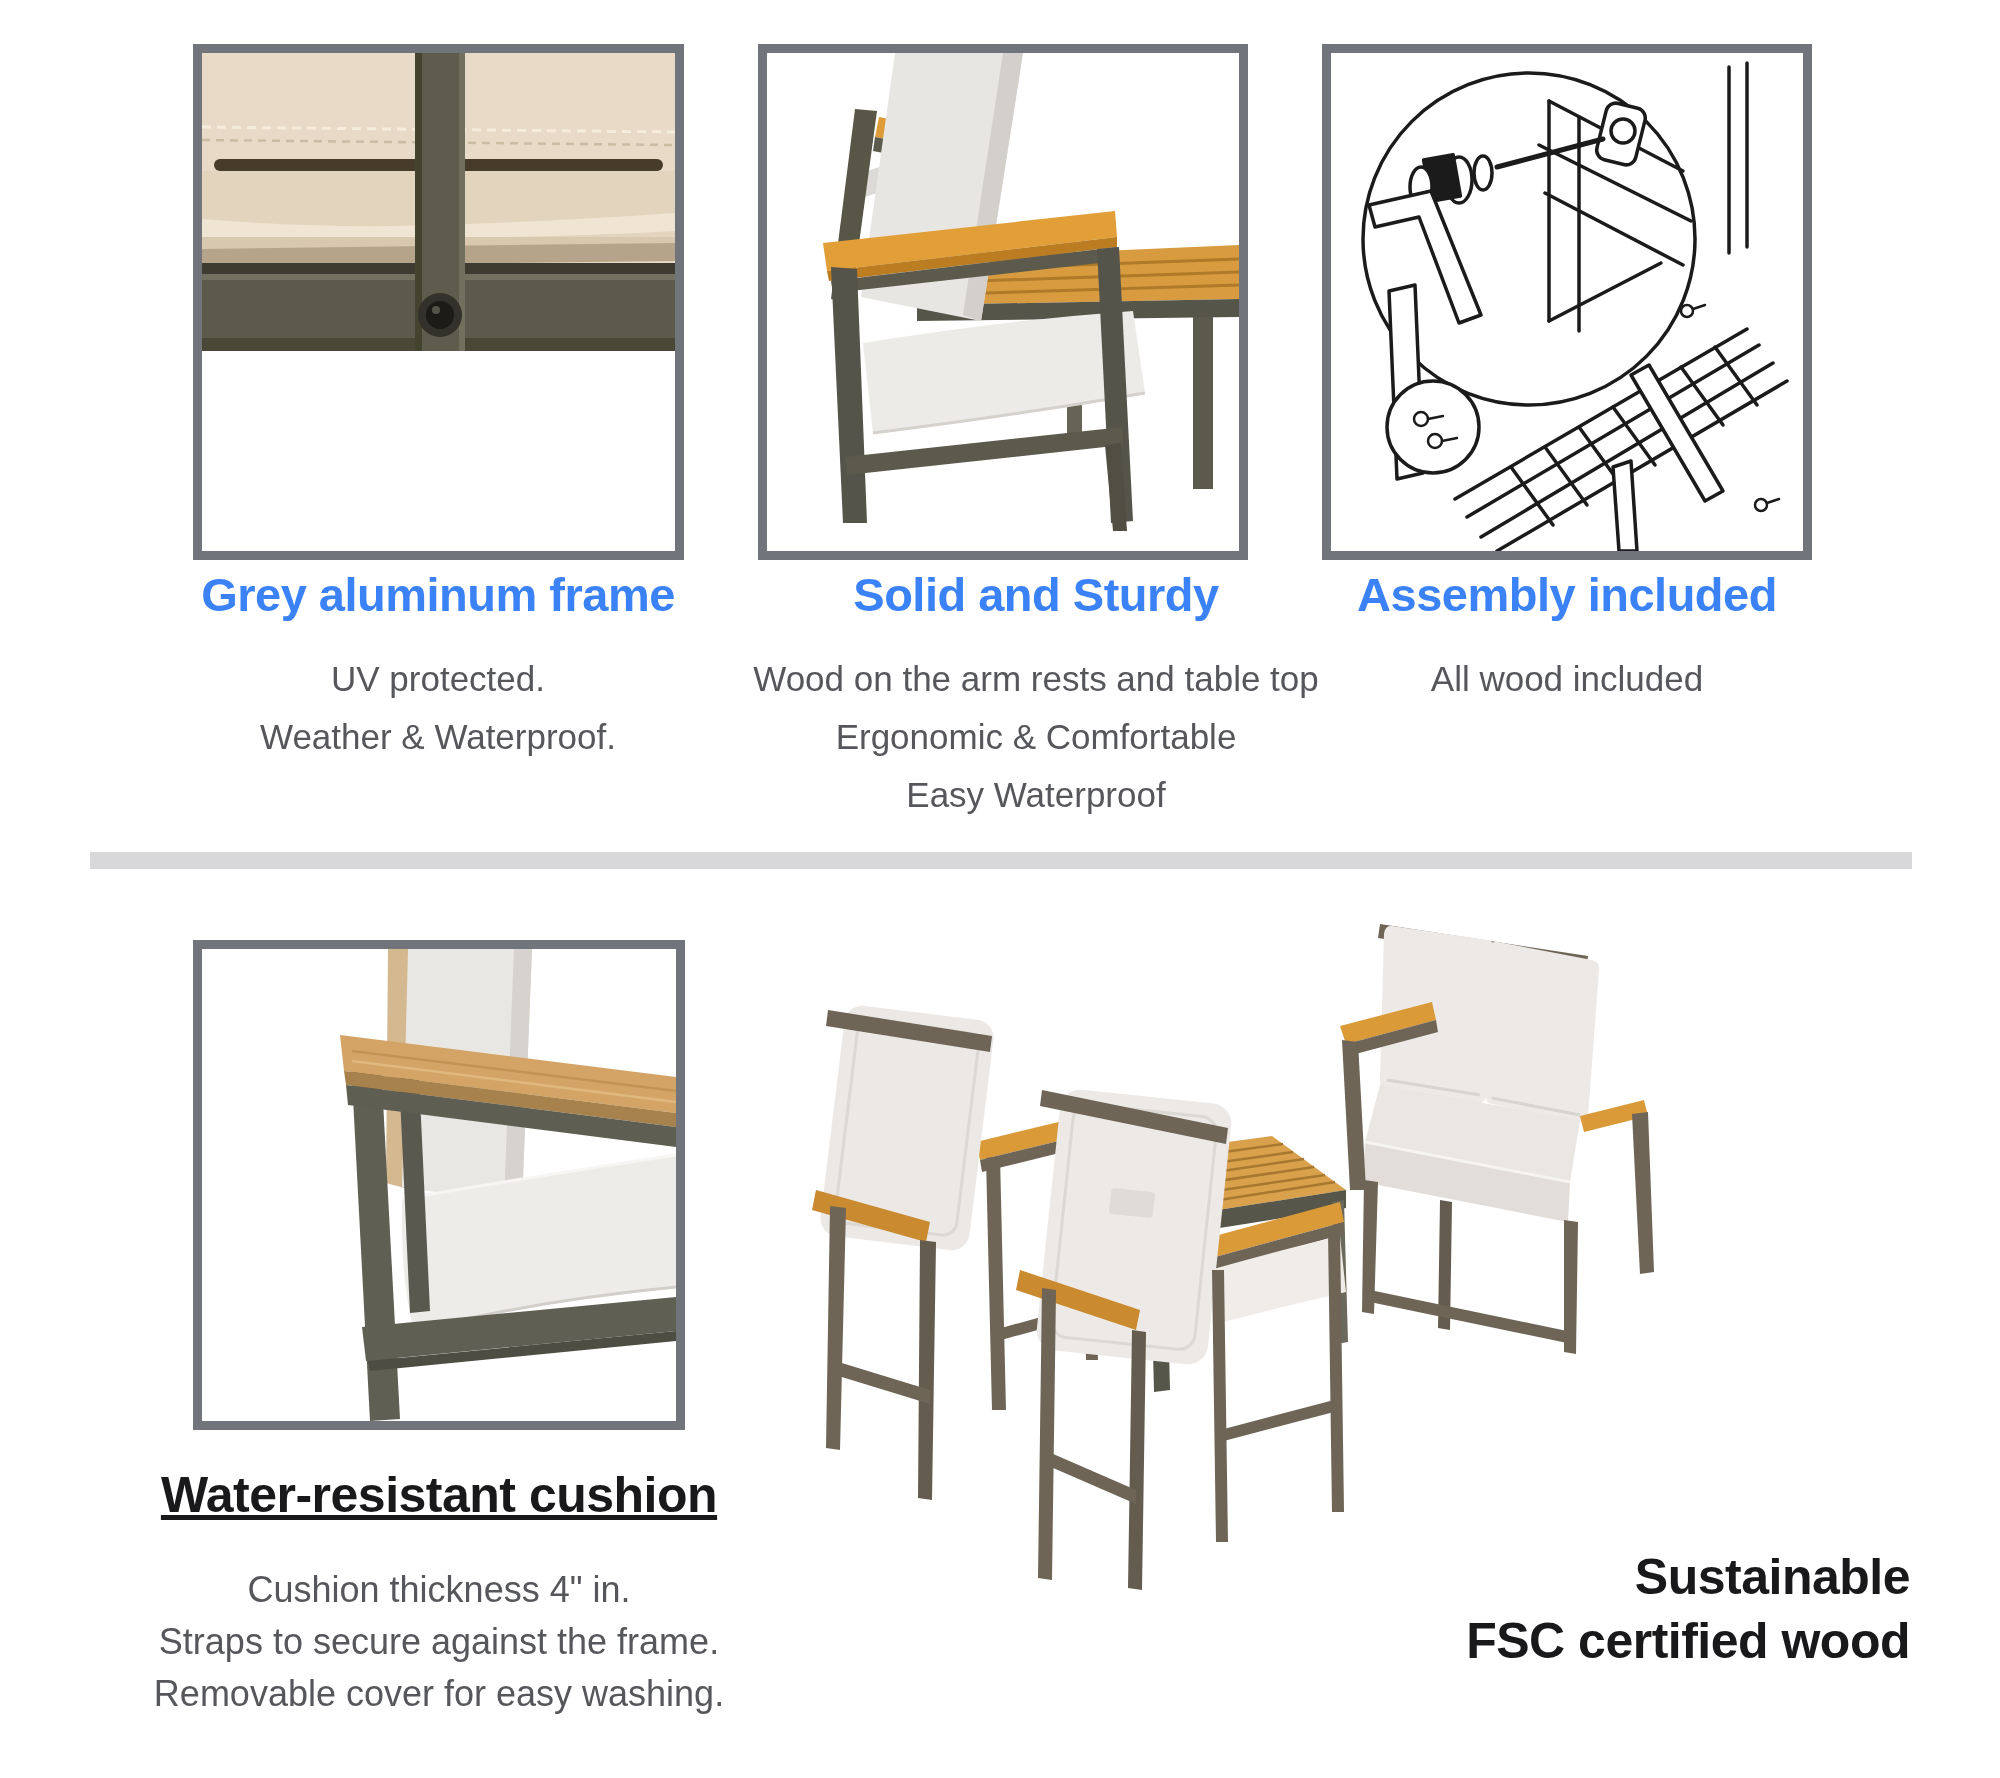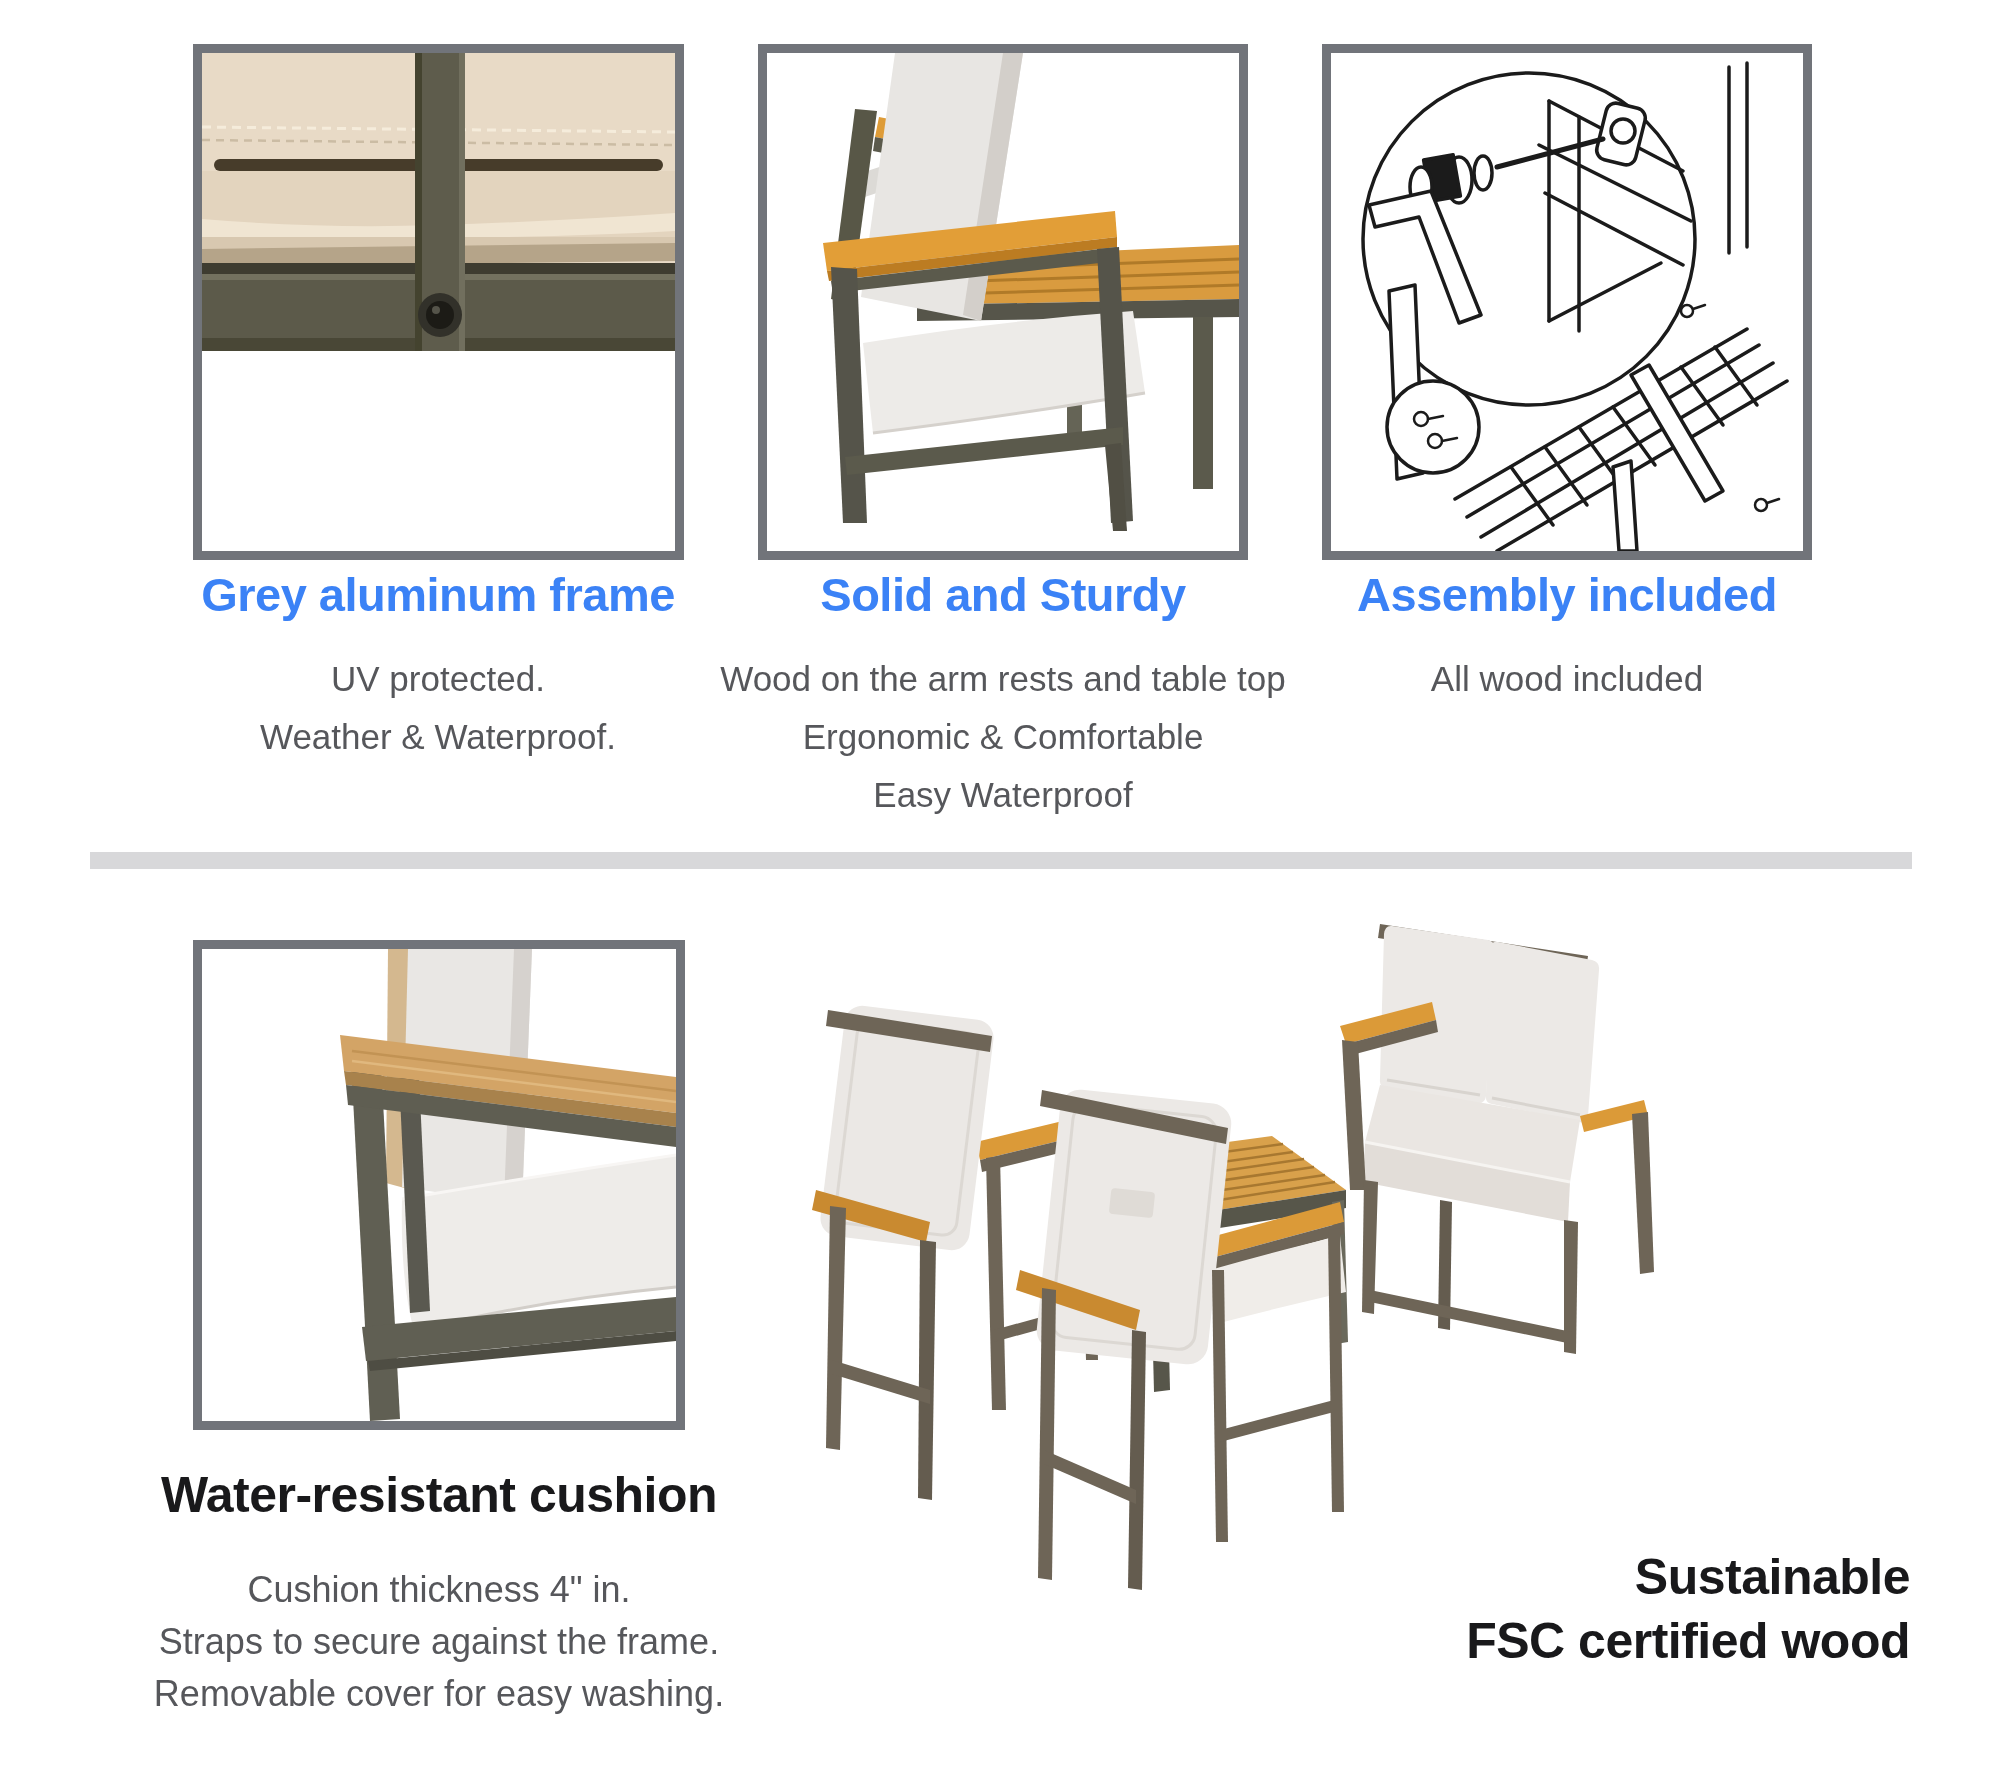--- a/index.html
+++ b/index.html
@@ -4,21 +4,21 @@
 <style>
   html,body{margin:0;padding:0;}
   body{width:2000px;height:1778px;position:relative;background:#ffffff;overflow:hidden;
        font-family:"Liberation Sans", sans-serif;}
   .imgbox{position:absolute;border:9px solid #71747a;background:#ffffff;box-sizing:border-box;}
   .imgbox svg{display:block;width:100%;height:100%;}
   .cap{position:absolute;text-align:center;}
   .cap h3{margin:0;font-weight:700;font-size:47px;line-height:50px;letter-spacing:-0.5px;color:#3b82f6;}
   .cap .sub{margin-top:30px;}
   .cap .sub div{font-size:35px;line-height:58px;color:#56575b;}
-  .bigcap h3{font-size:50px;line-height:74px;margin:0;font-weight:700;letter-spacing:-0.5px;color:#19191b;}
+  .bigcap h3{font-size:50px;line-height:74px;margin:0;font-weight:700;letter-spacing:-0.5px;color:#19191b;text-decoration:underline;}
   .bigcap .sub{margin-top:32px;}
   .bigcap .sub div{font-size:36px;line-height:52px;color:#56575b;}
   .woodcap h3{font-size:50px;line-height:64px;margin:0;font-weight:700;letter-spacing:-0.5px;color:#19191b;text-align:right;}
   .divider{position:absolute;left:90px;top:852px;width:1822px;height:17px;background:#d8d8da;}
   .mainphoto{position:absolute;left:780px;top:890px;width:1170px;height:720px;}
   .mainphoto svg{display:block;width:100%;height:100%;}
 </style>
 </head>
 <body>
 
@@ -150,21 +150,21 @@
 </figure>
 
 <div class="cap" style="left:138px;top:570px;width:600px;">
   <h3>Grey aluminum frame</h3>
   <div class="sub">
     <div>UV protected.</div>
     <div>Weather &amp; Waterproof.</div>
   </div>
 </div>
 
-<div class="cap" style="left:693px;top:570px;width:620px;">
+<div class="cap" style="left:726px;top:570px;width:620px;">
   <h3>Solid and Sturdy</h3>
   <div class="sub">
     <div>Wood on the arm rests and table top</div>
     <div>Ergonomic &amp; Comfortable</div>
     <div>Easy Waterproof</div>
   </div>
 </div>
 
 <div class="cap" style="left:1267px;top:570px;width:600px;">
   <h3>Assembly included</h3>

